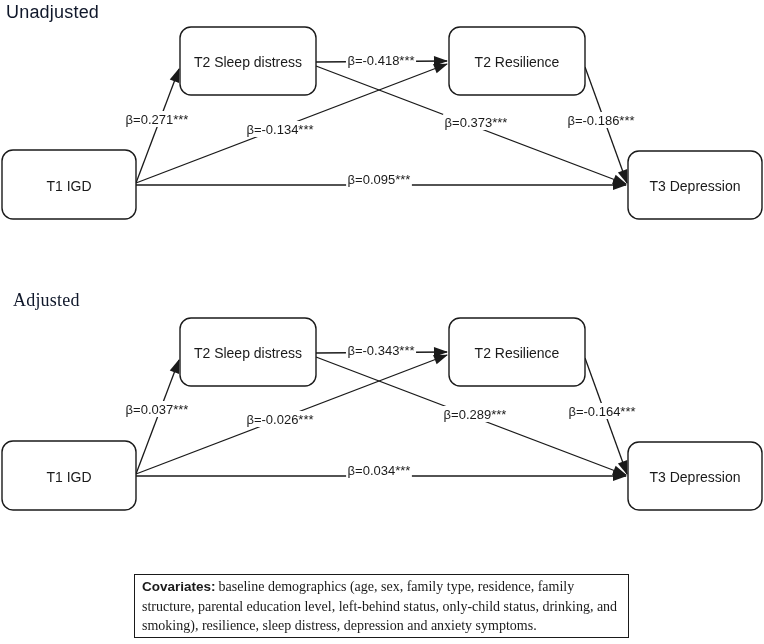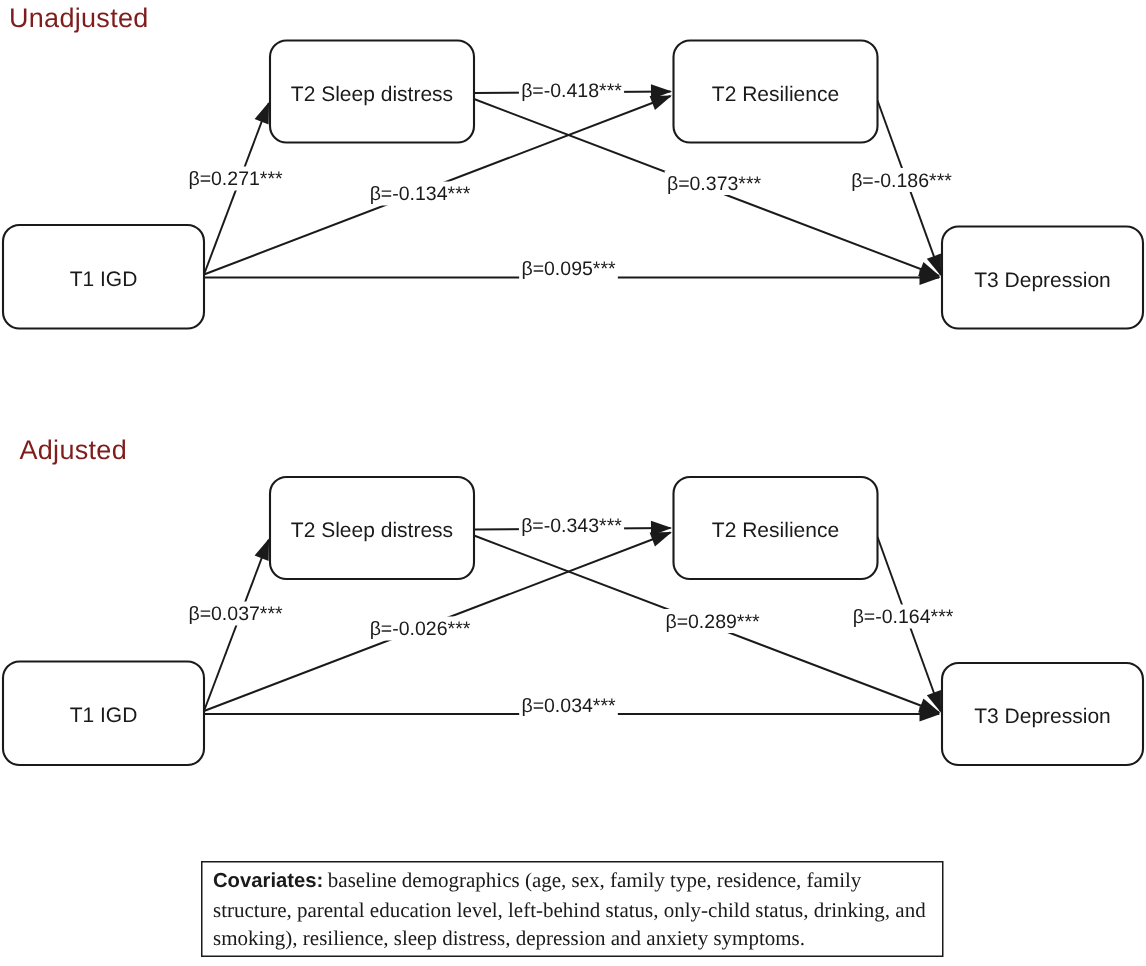--- a/index.html
+++ b/index.html
@@ -9,25 +9,25 @@
     height: 644px;
     background: #ffffff;
     font-family: "Liberation Sans", sans-serif;
     color: #1a1a1a;
     overflow: hidden;
   }
   .panel-title {
     position: absolute;
     font-size: 18px;
     letter-spacing: 0.2px;
-    color: #7f1d1d;
+    color: #0f172a;
     white-space: nowrap;
   }
   #title-unadjusted { left: 6px; top: 2px; }
-  #title-adjusted  { left: 13px; top: 290px; }
+  #title-adjusted  { left: 13px; top: 290px; font-family: Liberation Serif, serif; }
   #diagram-svg { position: absolute; left: 0; top: 0; }
   #diagram-svg text { font-family: "Liberation Sans", sans-serif; }
   .note {
     position: absolute;
     left: 134px;
     top: 574px;
     width: 495px;
     height: 64px;
     box-sizing: border-box;
     border: 1.3px solid #1a1a1a;

